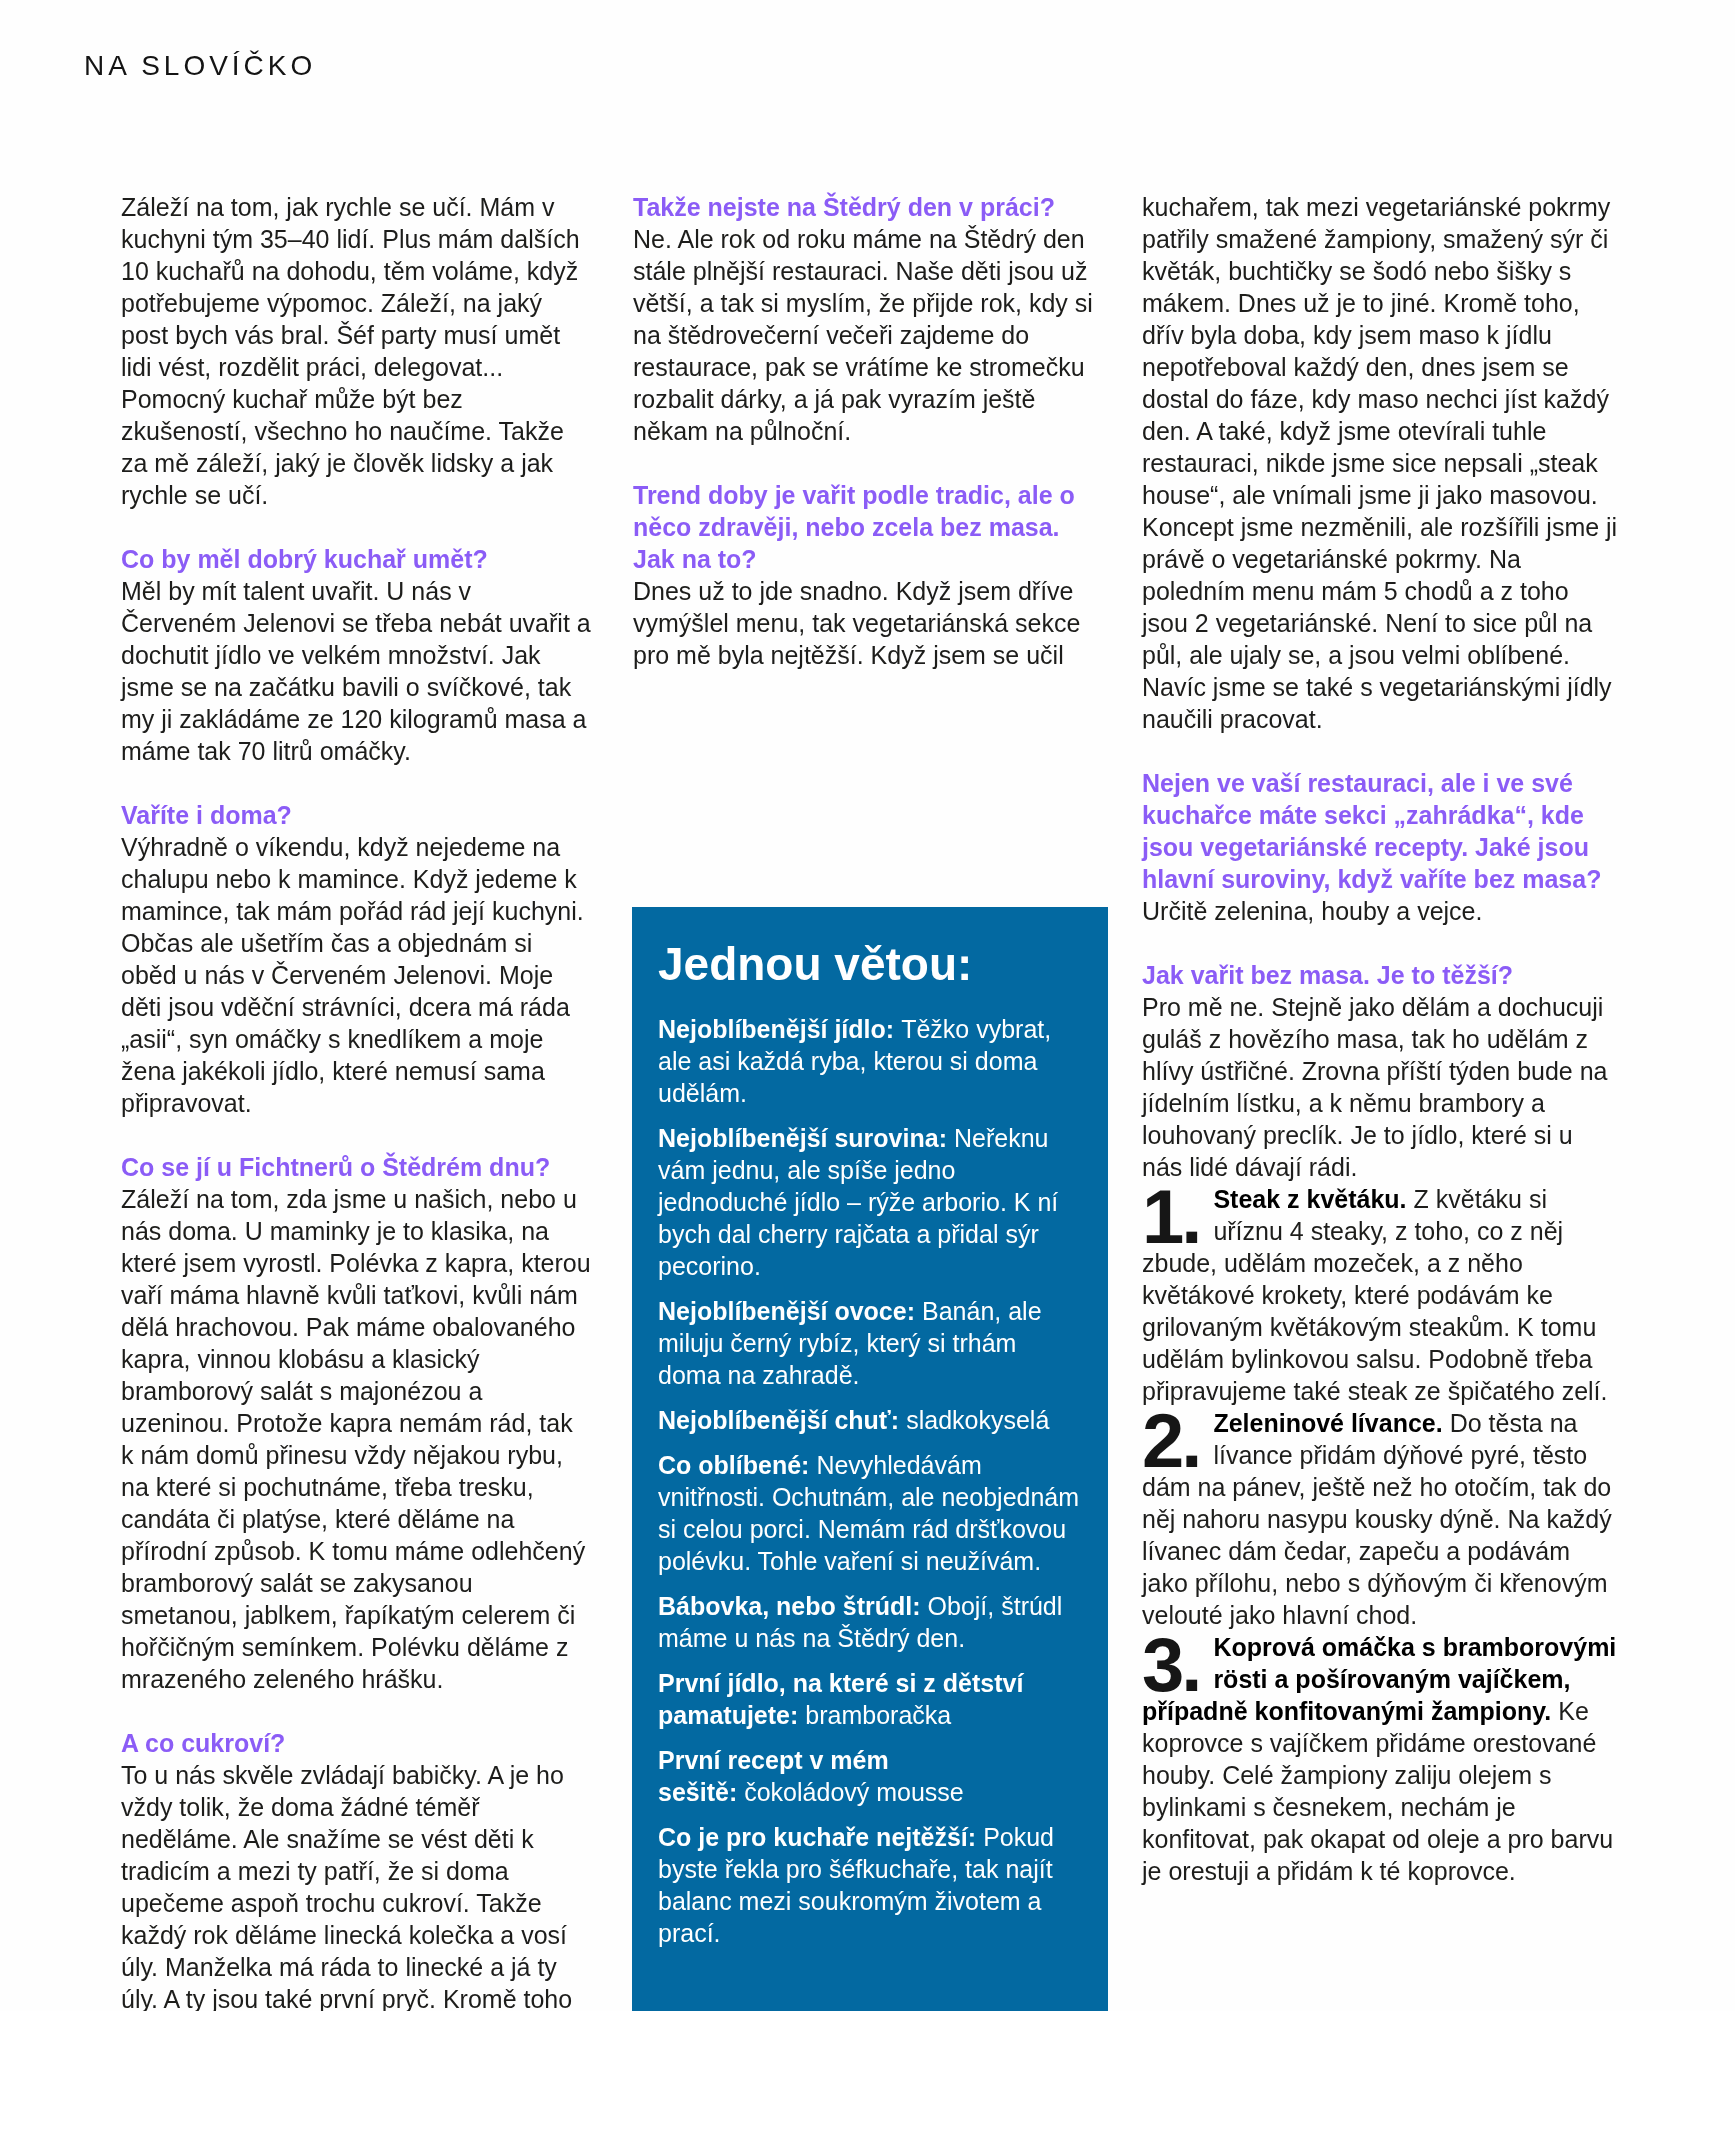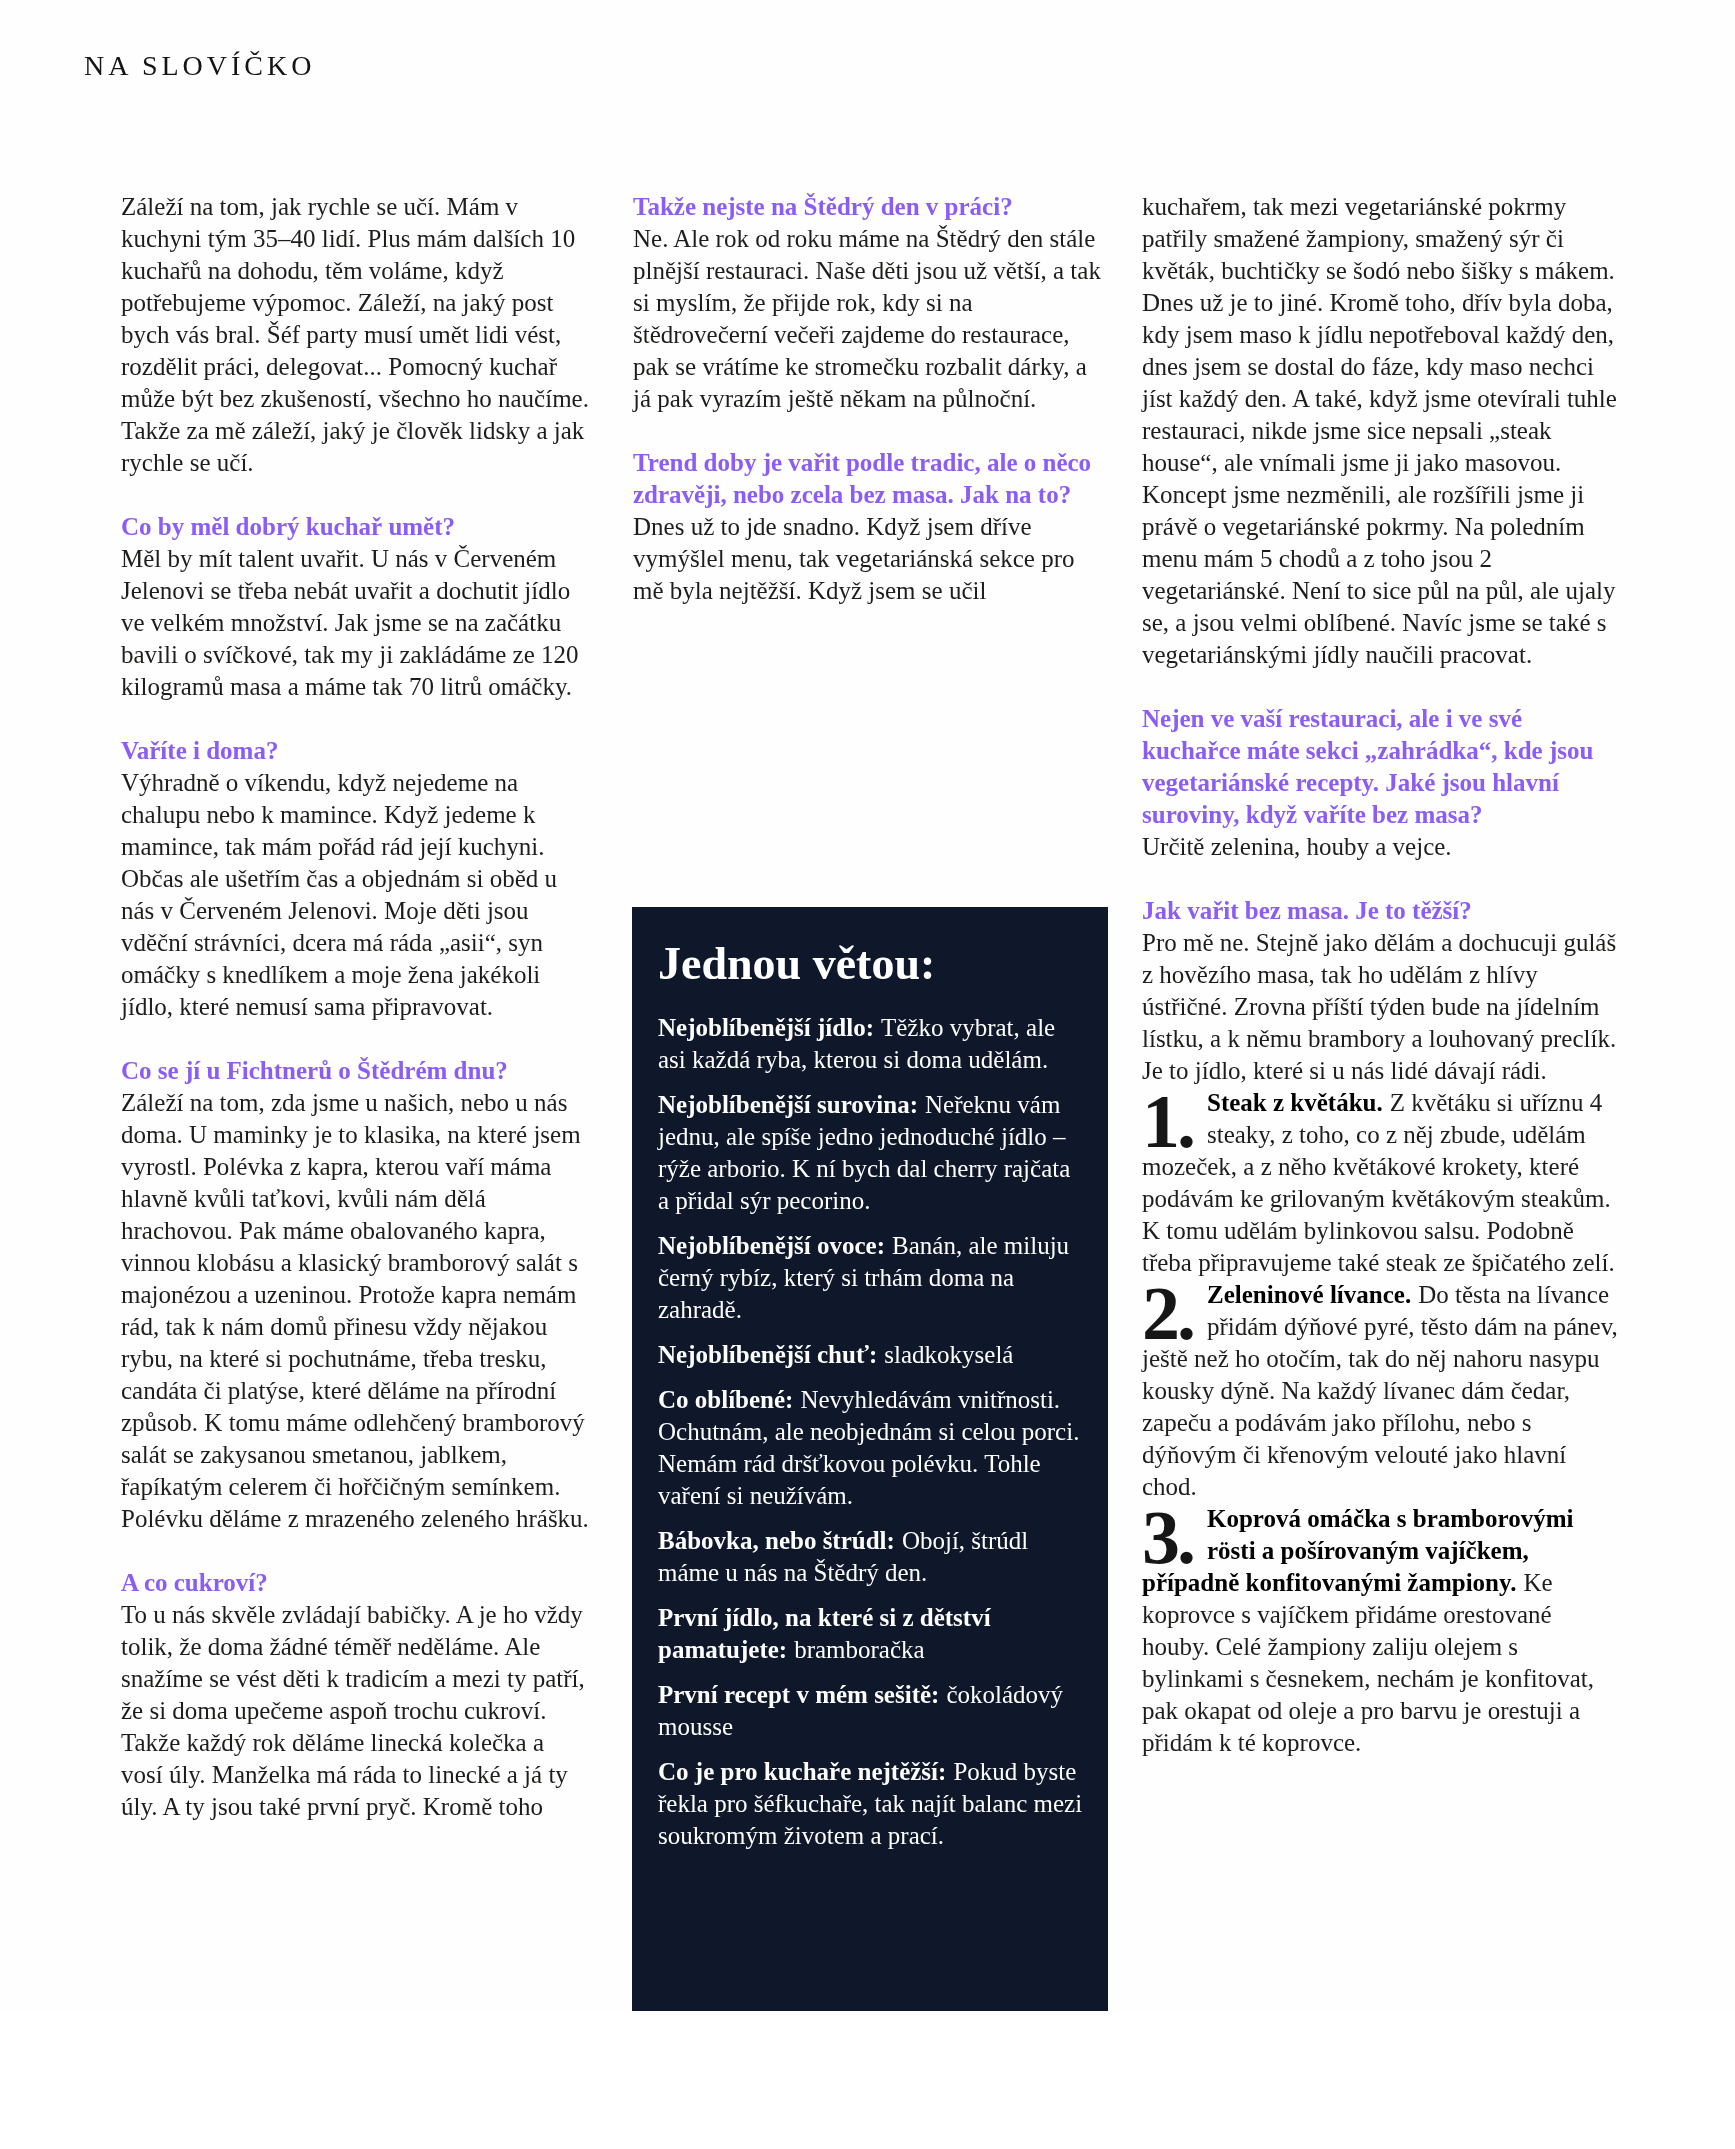--- a/index.html
+++ b/index.html
@@ -1,19 +1,19 @@
 <!DOCTYPE html>
 <html lang="cs"><head>
 <meta charset="utf-8">
 <style>
   html,body{margin:0;padding:0;background:#ffffff;}
   .page{
     position:relative;width:1735px;height:2011px;overflow:hidden;
     background:#fefefe;color:#1d1d1b;
-    font-family:Liberation Serif, serif;
+    font-family:Liberation Sans, sans-serif;
   }
   .kicker{
     position:absolute;left:84px;top:50px;
     font-size:28px;font-weight:400;letter-spacing:4px;color:#141414;
   }
   .col{position:absolute;top:191px;font-size:25px;line-height:32px;}
   .col-1{left:121px;width:470px;}
   .col-2{left:633px;width:470px;}
   .col-3{left:1142px;width:476px;}
   .p{margin:0;}
@@ -22,21 +22,21 @@
   
   .ni{margin:0;}
   .num{
     float:left;font-size:76px;line-height:58px;font-weight:700;
     letter-spacing:-3px;margin:5px 14px 0 0;color:#161616;
   }
   .nb{padding-right:0.28em;color:#000000;}
   
   .redbox{
     position:absolute;left:632px;top:907px;width:476px;height:1108px;
-    background:#0f172a;color:#ffffff;box-sizing:border-box;
+    background:#0369a1;color:#ffffff;box-sizing:border-box;
     padding:30px 24px 20px 26px;overflow:hidden;
   }
   .rb-title{
     font-size:46px;font-weight:700;margin:0 0 22px 0;letter-spacing:0;
   }
   .rb-item{margin:0 0 13px 0;font-size:25px;line-height:32px;}
   .rb-label{padding-right:0.28em;}
   
   .footer{
     position:absolute;left:82px;top:2052px;display:flex;align-items:center;

